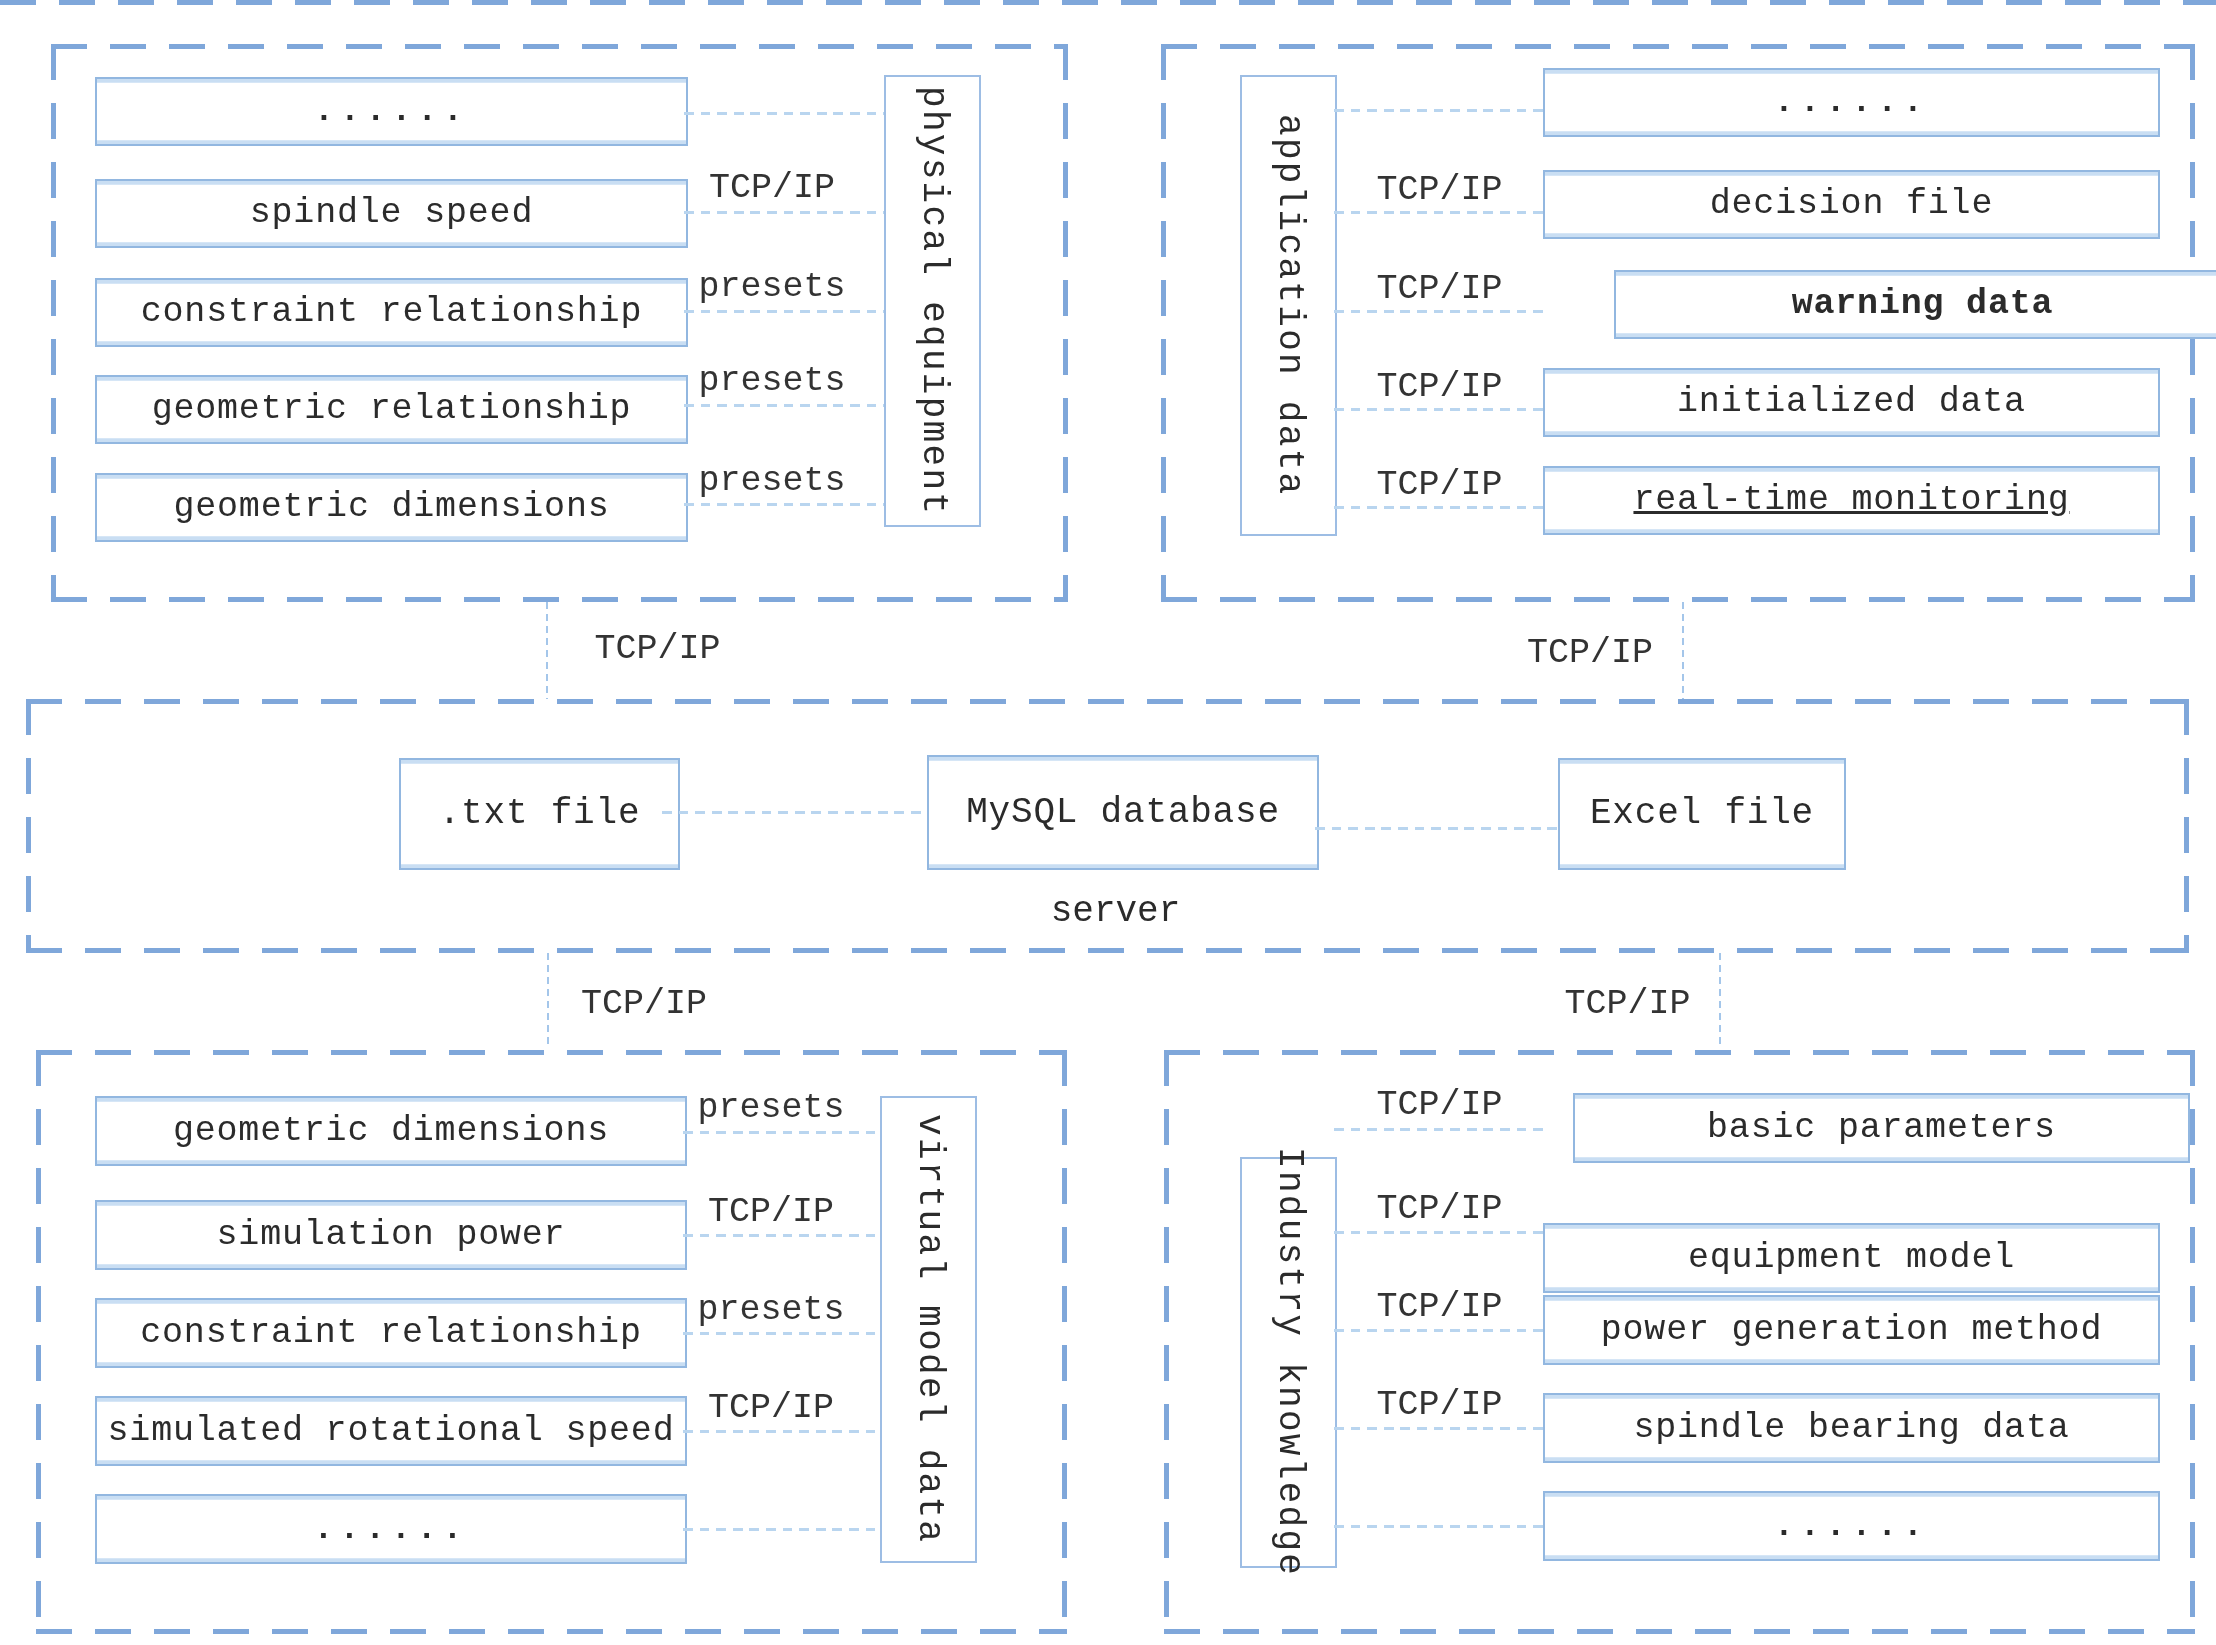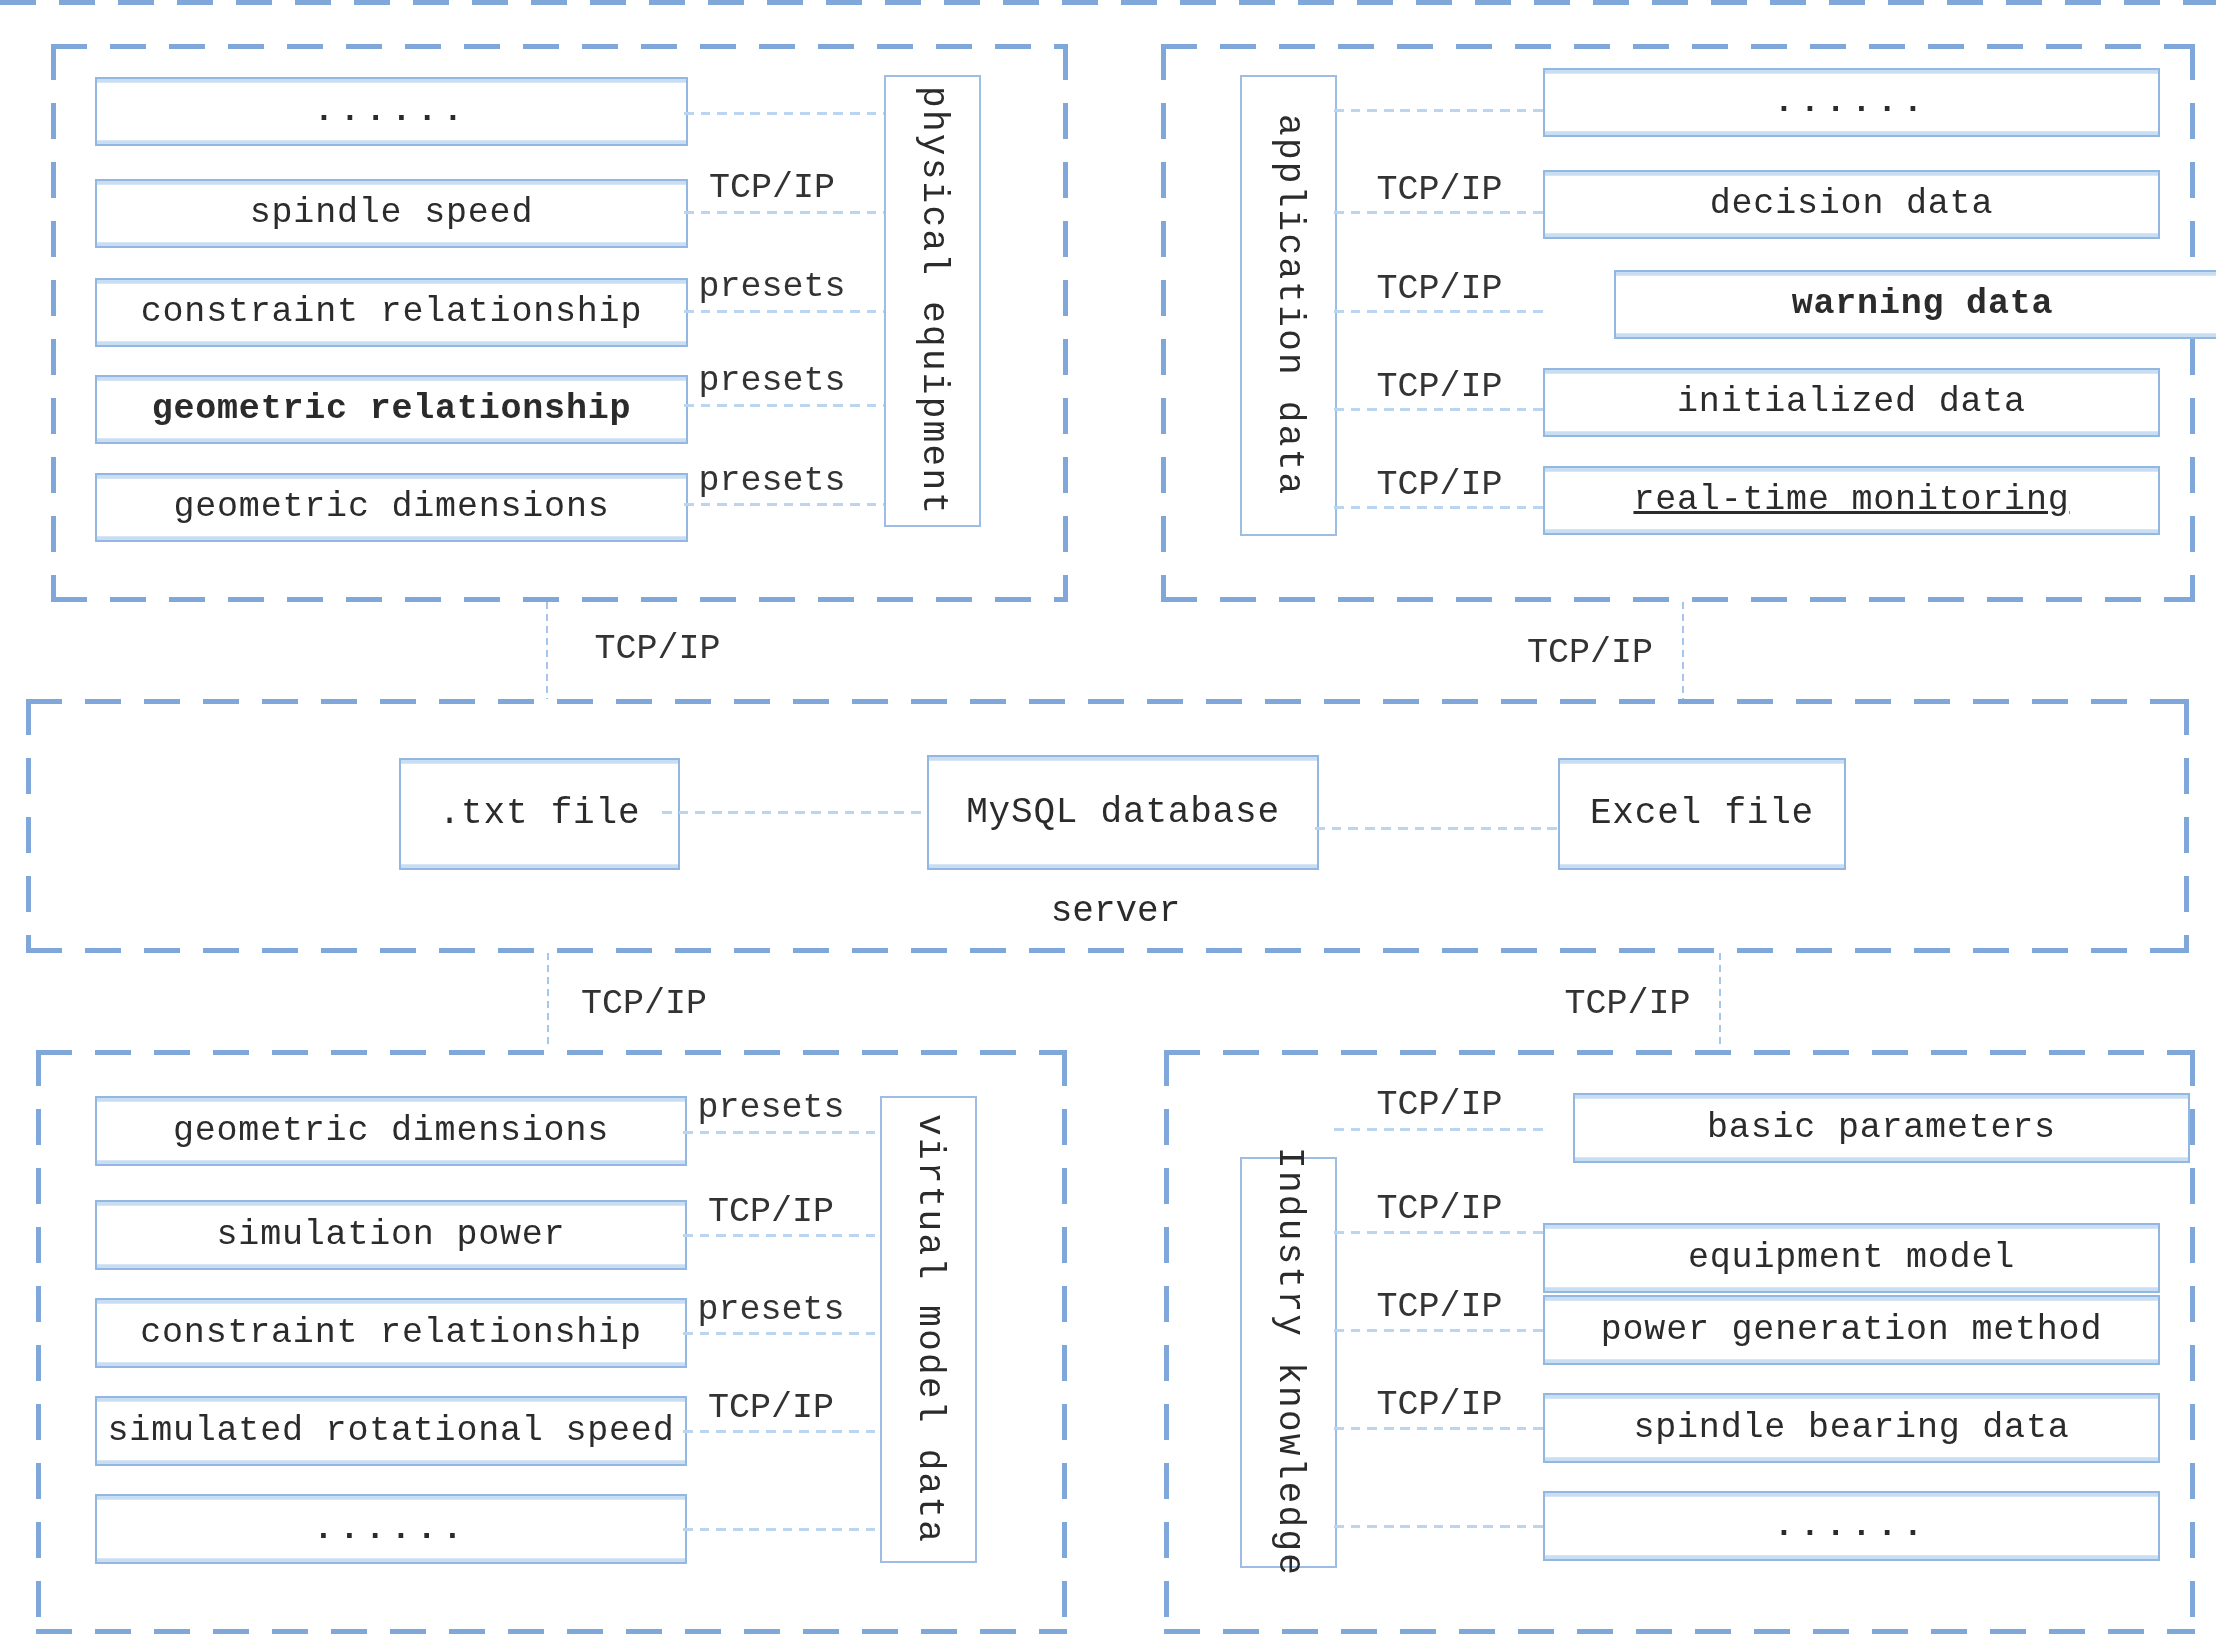--- a/index.html
+++ b/index.html
@@ -71,21 +71,21 @@
 
   <div class="node dots" style="left:95px;top:77px;width:589px;height:65px;">
       <span>......</span>
     </div>
   <div class="node" style="left:95px;top:179px;width:589px;height:65px;">
       <span>spindle speed</span>
     </div>
   <div class="node" style="left:95px;top:278px;width:589px;height:65px;">
       <span>constraint relationship</span>
     </div>
-  <div class="node" style="left:95px;top:375px;width:589px;height:65px;font-weight:bold;">
+  <div class="node" style="left:95px;top:375px;width:589px;height:65px;">
       <span>geometric relationship</span>
     </div>
   <div class="node" style="left:95px;top:473px;width:589px;height:65px;">
       <span>geometric dimensions</span>
     </div>
 
   <div class="dotline" style="left:684px;top:112px;width:200px;"></div>
   <div class="dotline" style="left:684px;top:211px;width:200px;"></div>
   <div class="dotline" style="left:684px;top:310px;width:200px;"></div>
   <div class="dotline" style="left:684px;top:404px;width:200px;"></div>
@@ -111,21 +111,21 @@
   <div class="drect" style="left:1161px;top:44px;width:1034px;height:558px;"></div>
 
   <div class="vnode" style="left:1240px;top:75px;width:93px;height:457px;">
       <span>application data</span>
     </div>
 
   <div class="node dots" style="left:1543px;top:68px;width:613px;height:65px;">
       <span>......</span>
     </div>
   <div class="node" style="left:1543px;top:170px;width:613px;height:65px;">
-      <span>decision data</span>
+      <span>decision file</span>
     </div>
   <div class="node" style="left:1614px;top:270px;width:613px;height:65px;font-weight:bold;">
       <span>warning data</span>
     </div>
   <div class="node" style="left:1543px;top:368px;width:613px;height:65px;">
       <span>initialized data</span>
     </div>
   <div class="node" style="left:1543px;top:466px;width:613px;height:65px;text-decoration:underline;">
       <span>real-time monitoring</span>
     </div>

